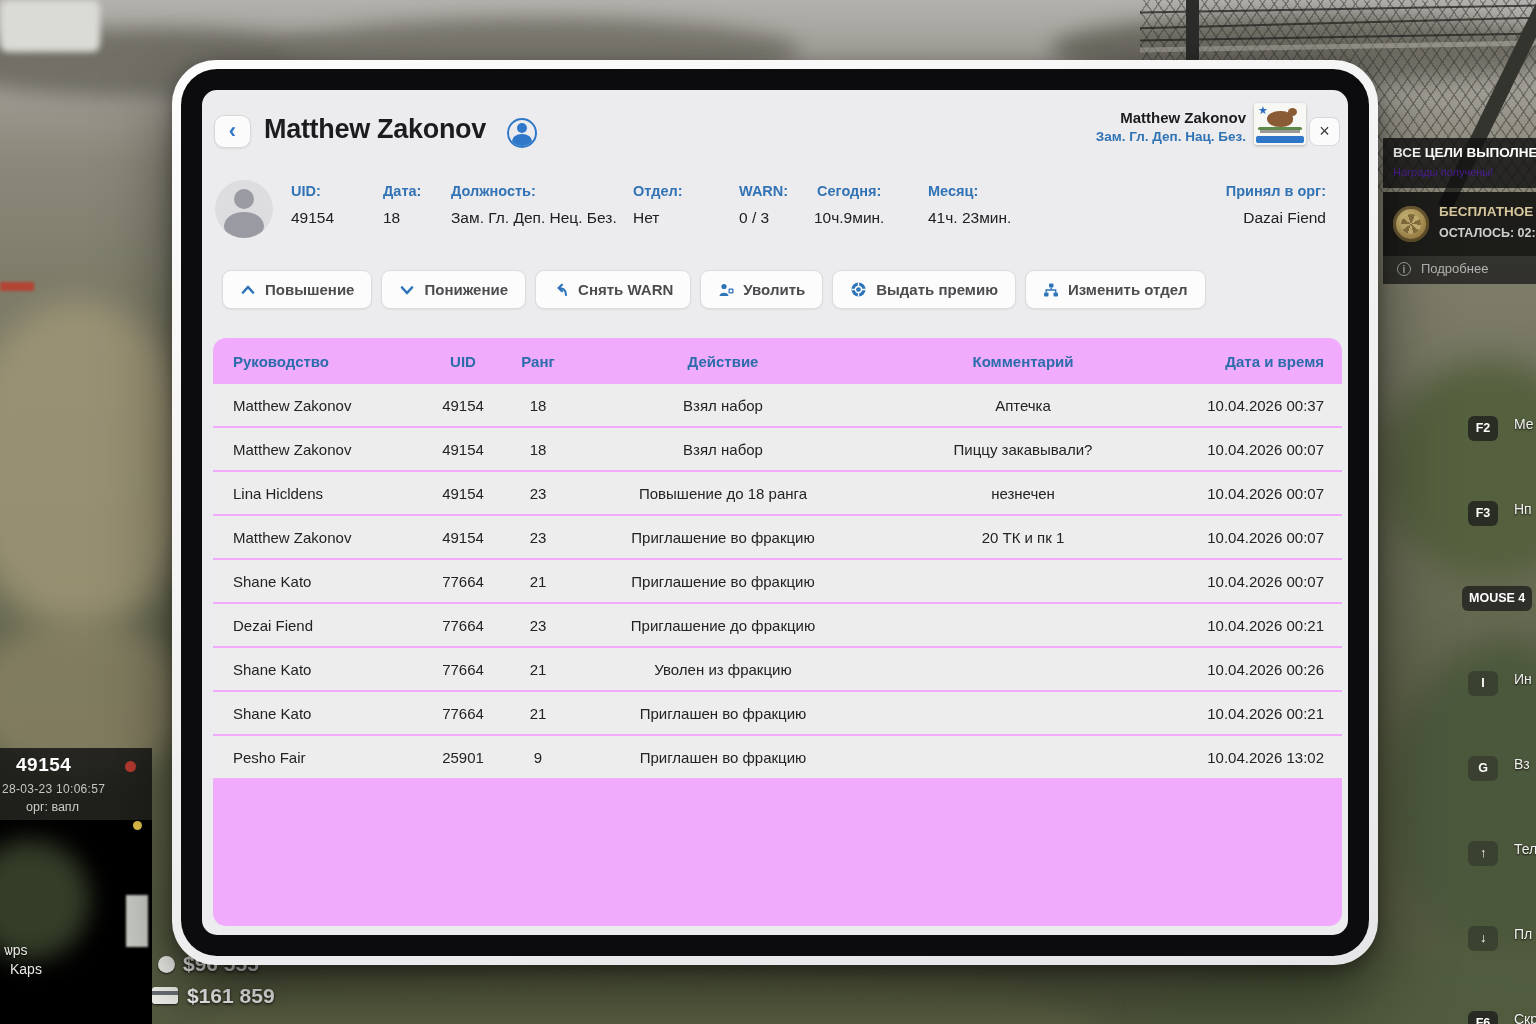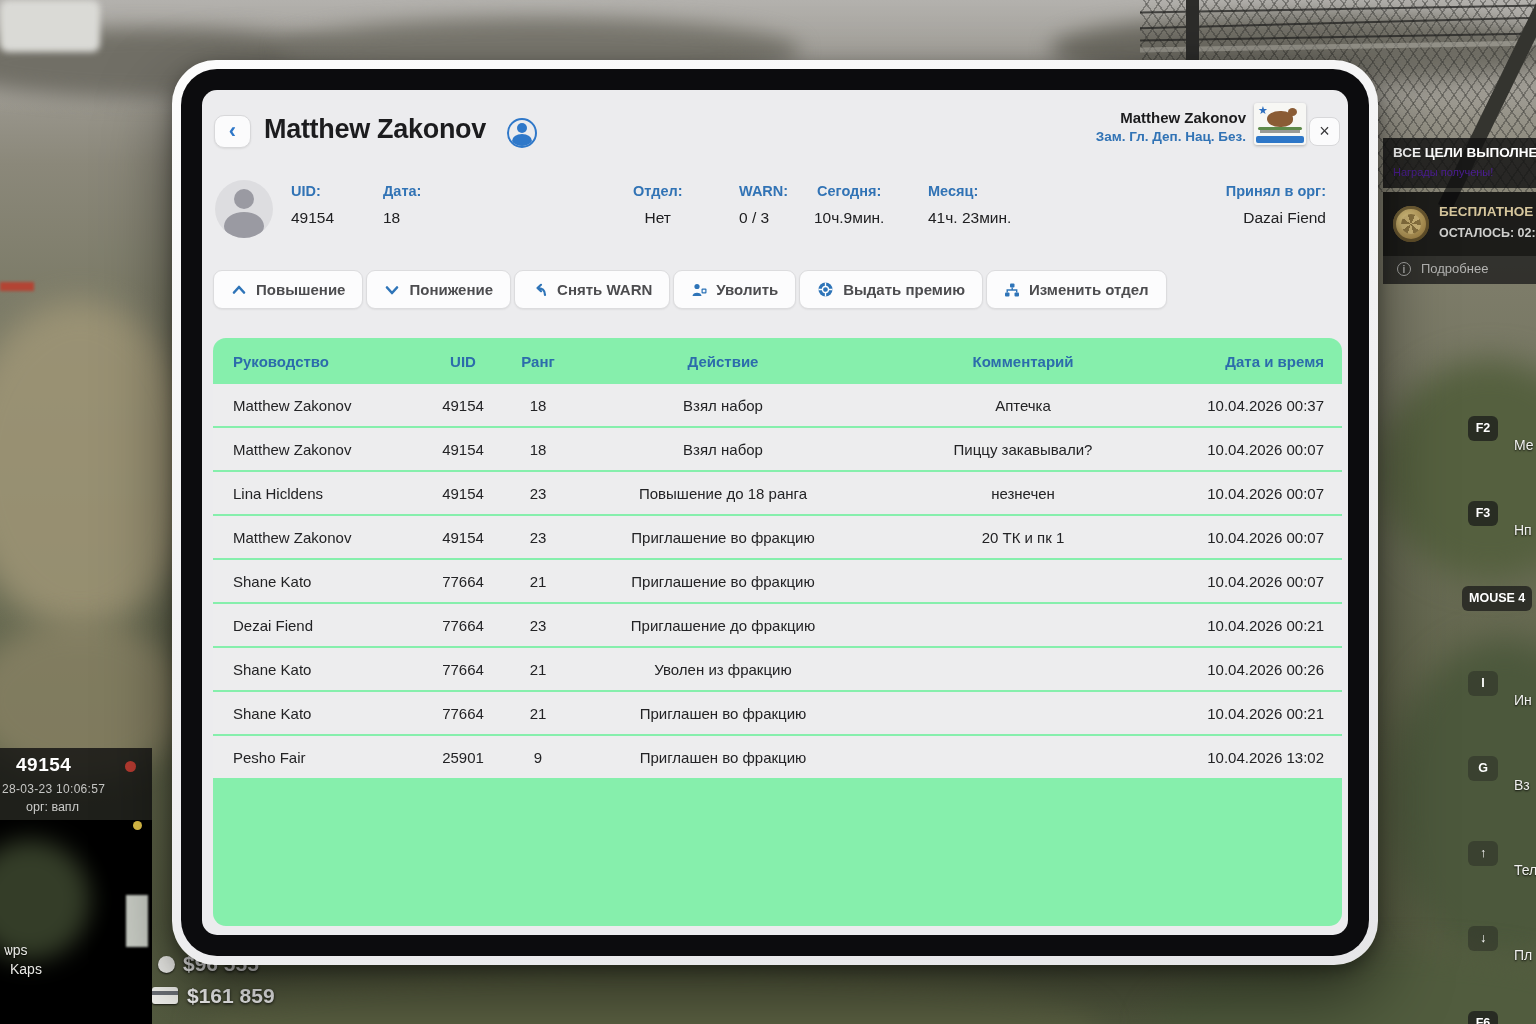--- a/index.html
+++ b/index.html
@@ -70,21 +70,21 @@
   .notif3 { position:absolute; left:1383px; top:256px; width:160px; height:28px; background:rgba(28,28,28,.78); z-index:4; }
   .info-icon { position:absolute; left:14px; top:6px; width:14px; height:14px; border-radius:50%; border:1.5px solid #a7a7a5; color:#a7a7a5; font-size:10px; text-align:center; line-height:13px; font-weight:bold; }
   .notif3-label { position:absolute; left:38px; top:5px; color:#b4b4b2; font-size:13px; }
 
   
   .keybinds { position:absolute; left:1456px; top:366px; width:80px; z-index:4; }
   .kb-row { position:relative; height:37px;margin-top:48px; }
   .kb-key { position:absolute; left:12px; top:2px; min-width:30px; height:25px; padding:0 7px; background:rgba(25,25,25,.72); border-radius:6px; color:#fff; font-size:12.5px; font-weight:bold; text-align:center; line-height:25px; white-space:nowrap; }
   .kb-key.wide { left:6px; }
   .kb-key.bare { background:rgba(30,30,30,.38); }
-  .kb-label { position:absolute; left:58px; top:23px; color:#f0f0ee; font-size:14px; text-shadow:0 1px 2px rgba(0,0,0,.9); white-space:nowrap; }
+  .kb-label { position:absolute; left:58px; top:2px; color:#f0f0ee; font-size:14px; text-shadow:0 1px 2px rgba(0,0,0,.9); white-space:nowrap; }
 
   
   .tablet { position:absolute; left:172px; top:60px; width:1206px; height:905px; border-radius:44px;
     background:linear-gradient(160deg,#fcfcfc,#e6e6e8); z-index:10;
     box-shadow:0 30px 70px rgba(0,0,0,.5), 0 6px 18px rgba(0,0,0,.35); }
   .bezel { position:absolute; inset:9px; background:#0c0c0e; border-radius:36px; }
   .screen { position:absolute; inset:21px; background:#ececee; border-radius:15px; overflow:hidden; }
 
   
   .back-btn { position:absolute; left:12px; top:25px; width:37px; height:33px; background:#fbfbfc; border:1px solid #d8d8da; border-radius:10px; box-shadow:0 1px 2px rgba(0,0,0,.08); color:#2e77c8; font-size:22px; font-weight:bold; text-align:center; line-height:29px; cursor:pointer; }
@@ -104,31 +104,31 @@
   .flag-stripe { position:absolute; left:2px; bottom:2px; width:48px; height:7px; background:#2e77c8; border-radius:2px; }
   .close-btn { position:absolute; right:8px; top:27px; width:31px; height:29px; background:#fbfbfc; border:1px solid #d8d8da; border-radius:8px; color:#3a3a3c; font-size:18px; text-align:center; line-height:26px; cursor:pointer; }
 
   
   .avatar { position:absolute; left:13px; top:90px; width:58px; height:58px; border-radius:50%; background:#dddde0; overflow:hidden; }
   .avatar::before { content:""; position:absolute; left:19px; top:9px; width:20px; height:20px; border-radius:50%; background:#9a9aa2; }
   .avatar::after { content:""; position:absolute; left:9px; top:32px; width:40px; height:28px; border-radius:50%; background:#9a9aa2; }
   .ifield { position:absolute; top:93px; }
   .ifield .lbl { font-size:14.5px; font-weight:bold; color:#3173b5; }
   .ifield .val { font-size:15.5px; color:#202022; margin-top:10px; }
-  .if-uid { left:89px; } .if-rank { left:181px; } .if-post { left:249px; } .if-dept { left:431px;text-align:center; }
+  .if-uid { left:89px; } .if-rank { left:181px; } .if-post { left:249px; } .if-dept { left:431px; }
   .if-warn { left:537px; } .if-today { left:612px;text-align:center; } .if-month { left:726px; }
   .if-accept { right:22px; text-align:right; }
 
   
-  .actions { position:absolute; left:11px; top:180px; display:flex; gap:3px; }
+  .actions { position:absolute; left:20px; top:180px; display:flex; gap:9px; }
   .abtn { display:flex; align-items:center; gap:9px; height:39px; padding:0 17px; background:#fcfcfd; border:1px solid #dcdcde; border-radius:9px; box-shadow:0 1px 2px rgba(0,0,0,.06); font-size:15px; color:#4c4c4f; font-weight:bold; cursor:pointer; white-space:nowrap; }
   .abtn svg { flex:0 0 auto; }
 
   
-  .logtable { position:absolute; left:11px; top:248px; width:1129px; height:588px; background:#86efac; border-radius:13px; padding:0; overflow:hidden; }
+  .logtable { position:absolute; left:11px; top:248px; width:1129px; height:588px; background:#f0abfc; border-radius:13px; padding:0; overflow:hidden; }
   .tgrid { display:grid; grid-template-columns:190px 80px 70px 300px 300px 1fr; align-items:center; padding:0 18px 0 20px; }
   .thead { height:46px; }
   .thead div { font-size:15px; font-weight:bold; color:#2c6cab; }
   .trow { height:42px; background:#ededee; margin-bottom:2px; }
   .trow div { font-size:15px; color:#232325; }
   .c0 { text-align:left; } .c1,.c2,.c3,.c4 { text-align:center; } .c5 { text-align:right; }
 </style>
 </head>
 <body>
 
@@ -241,20 +241,24 @@
 
       <div class="avatar"></div>
       <div class="ifield if-uid">
         <div class="lbl">UID:</div>
         <div class="val">49154</div>
       </div>
       <div class="ifield if-rank">
         <div class="lbl">Дата:</div>
         <div class="val">18</div>
       </div>
+      <div class="ifield if-post">
+        <div class="lbl">Должность:</div>
+        <div class="val">Зам. Гл. Деп. Нец. Без.</div>
+      </div>
       <div class="ifield if-dept">
         <div class="lbl">Отдел:</div>
         <div class="val">Нет</div>
       </div>
       <div class="ifield if-warn">
         <div class="lbl">WARN:</div>
         <div class="val">0 / 3</div>
       </div>
       <div class="ifield if-today">
         <div class="lbl">Сегодня:</div>

